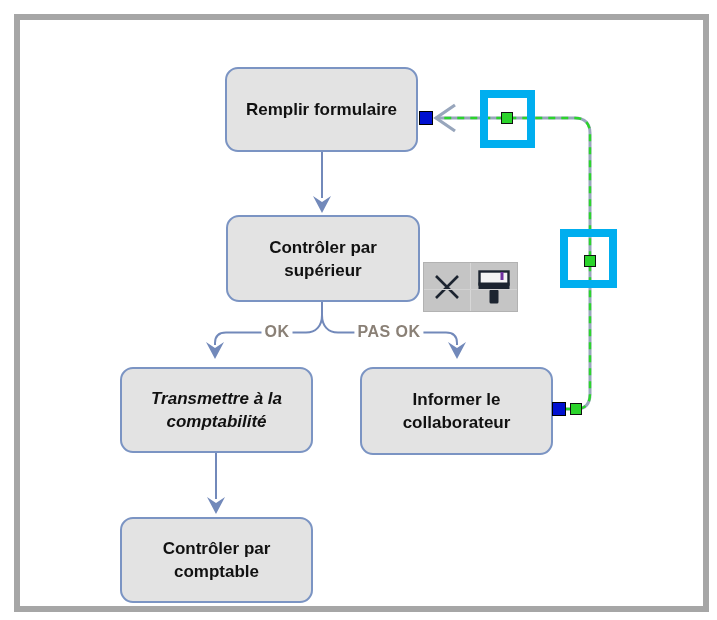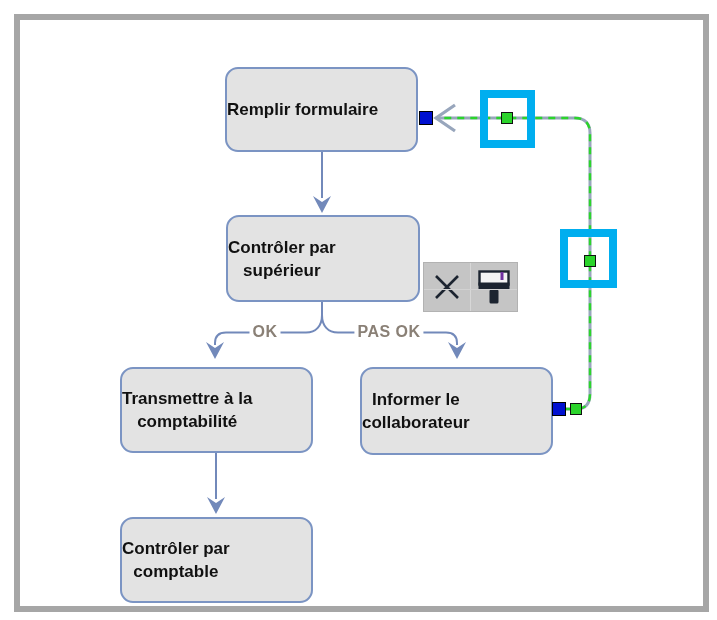--- a/index.html
+++ b/index.html
@@ -15,36 +15,36 @@
   .connector-head{fill:var(--connector,#7289ba);stroke:none;}
   .edge-base{stroke:var(--edge-base,#98a6bc);stroke-width:3;fill:none;}
   .edge-green{stroke:var(--selection-green,#2bd42b);stroke-width:2.4;fill:none;stroke-dasharray:7 6;}
   .edge-head{stroke:var(--edge-base,#8ba0c4);stroke-width:3.2;fill:none;}
 
   .node{
     position:absolute;z-index:3;box-sizing:border-box;
     background:var(--node-fill,#e3e3e3);
     border:2px solid var(--node-border,#7b94c3);
     border-radius:13px;
-    display:flex;align-items:center;text-align:center;
+    display:flex;align-items:center;justify-content:center;text-align:center;
     color:var(--node-text,#111);font-size:17px;font-weight:700;line-height:23px;
     white-space:pre-line;cursor:default;
   }
   .node-remplir   {left:225px;top:67px; width:193px;height:85px;}
   .node-ctrl-sup  {left:226px;top:215px;width:194px;height:87px;}
-  .node-transmettre{left:120px;top:367px;width:193px;height:86px;}
+  .node-transmettre{left:120px;top:367px;width:193px;height:86px;font-style:italic;}
   .node-informer  {left:360px;top:367px;width:193px;height:88px;}
   .node-ctrl-compt{left:120px;top:517px;width:193px;height:86px;}
 
   .edge-label{
     position:absolute;z-index:4;transform:translate(-50%,-50%);
     background:#fff;padding:0 3px;
     color:var(--branch-label-text,#8a8076);font-size:16px;font-weight:600;letter-spacing:.5px;
   }
-  .lbl-ok {left:265px;top:332px;}
+  .lbl-ok {left:277px;top:332px;}
   .lbl-pasok{left:389px;top:332px;text-align:right;}
 
   .mini-toolbar{
     position:absolute;left:423px;top:262px;width:95px;height:50px;z-index:5;
     background:var(--toolbar-bg,#c5c5c5);box-sizing:border-box;border:1px solid #b2b2b2;
     display:flex;
   }
   .mini-toolbar .tbtn{
     flex:1;position:relative;display:flex;align-items:center;justify-content:center;
     cursor:pointer;

